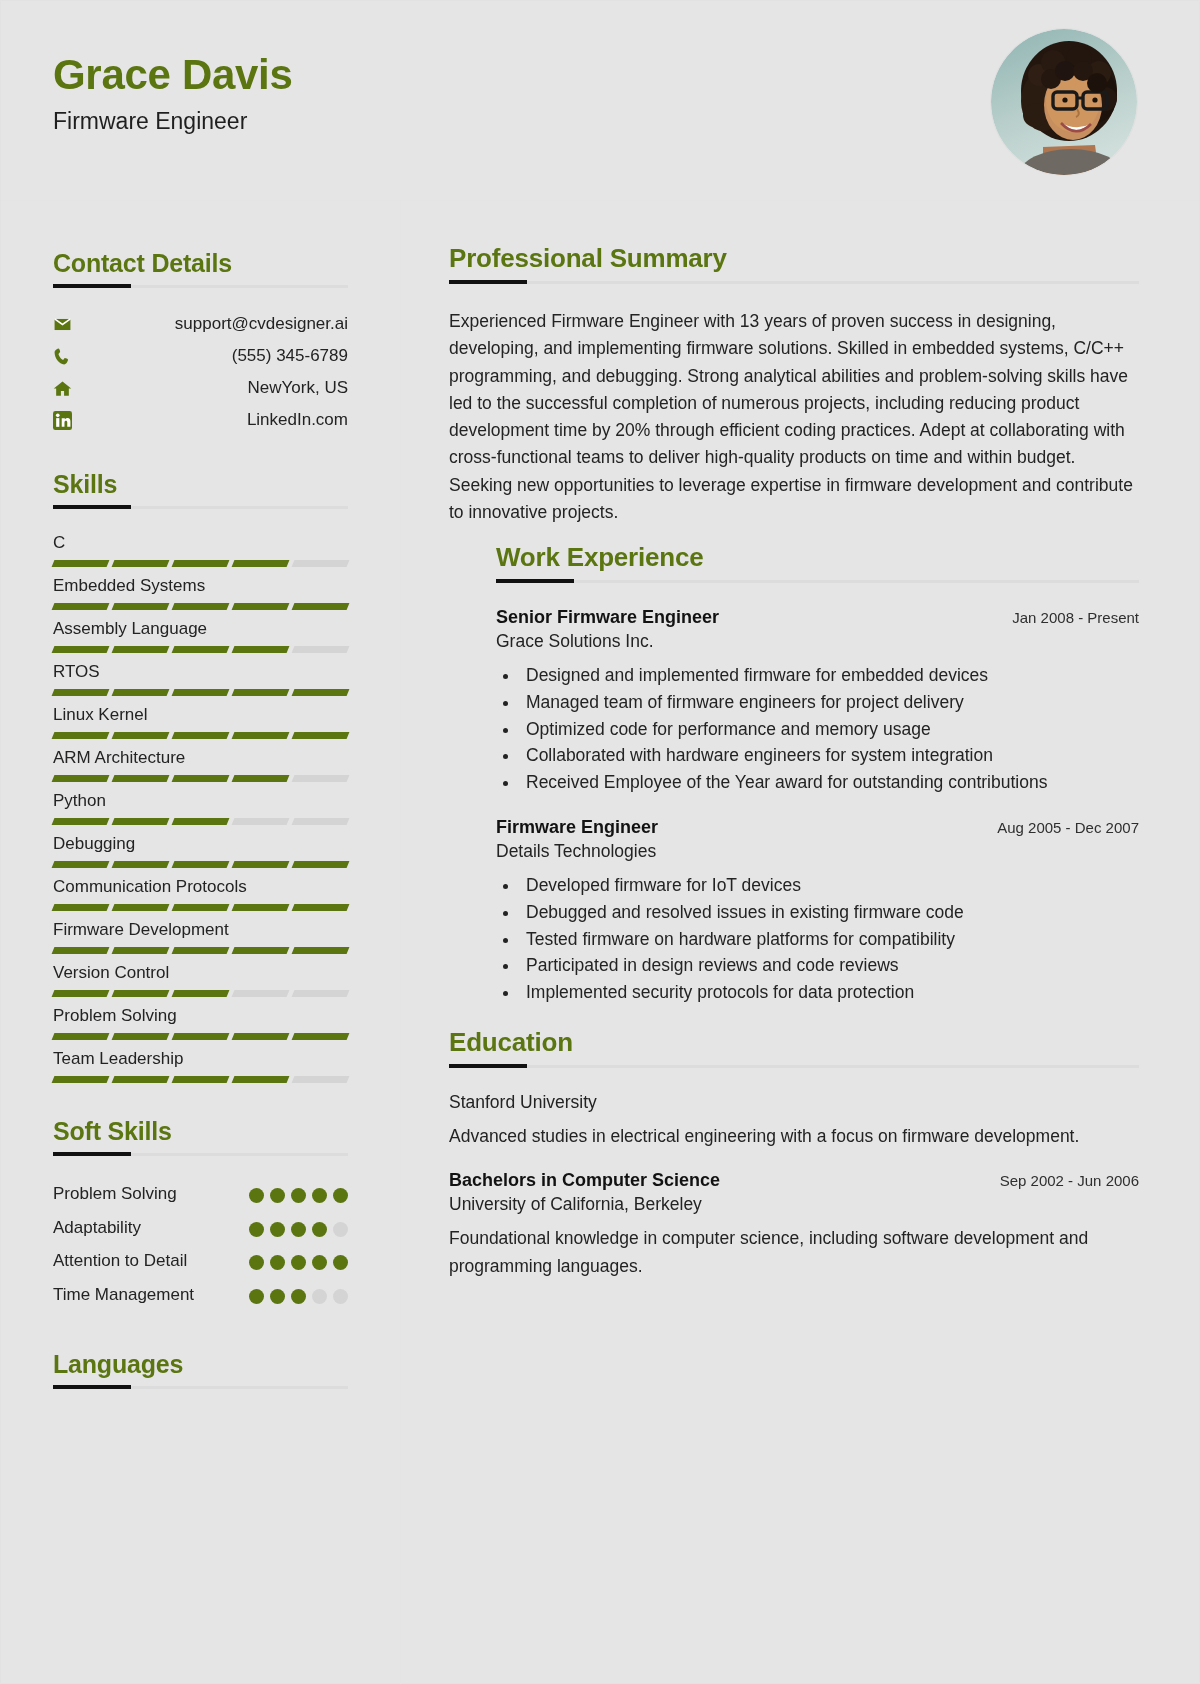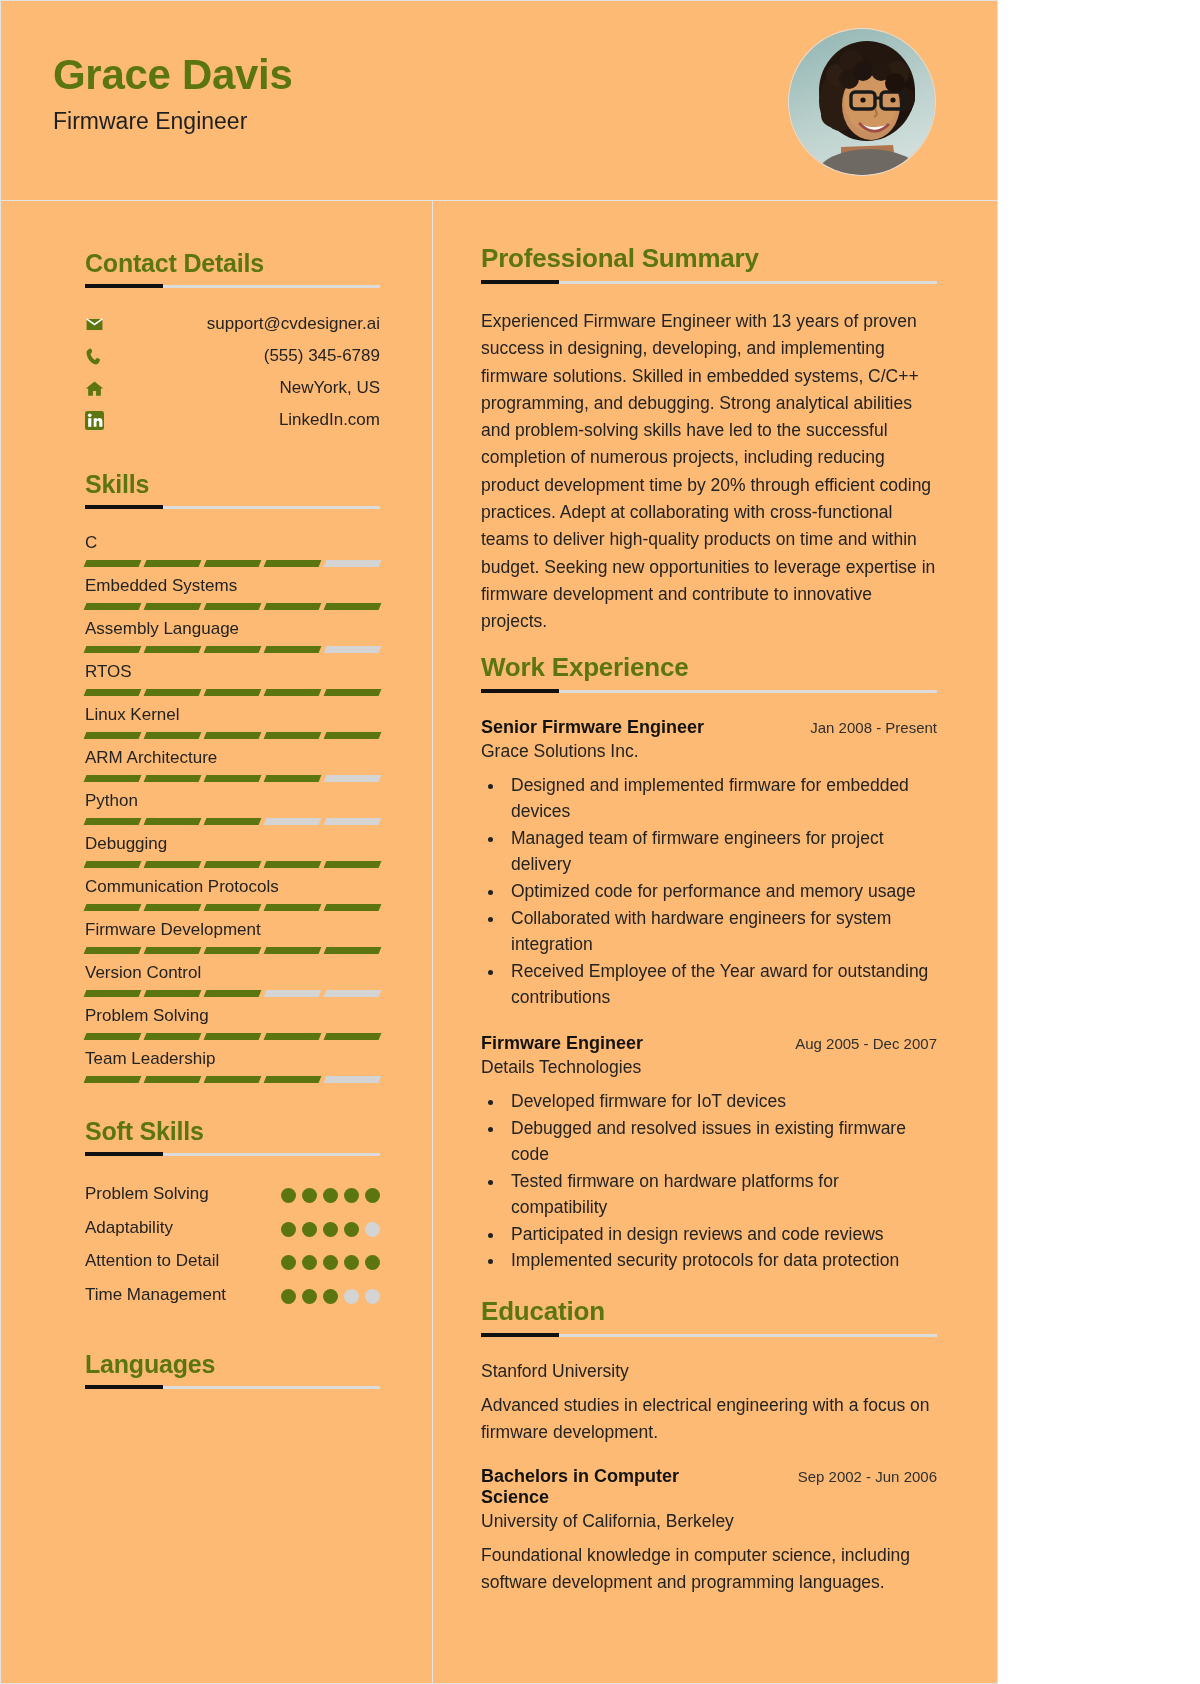--- a/index.html
+++ b/index.html
@@ -6,23 +6,23 @@
   html, body {
     width: 1200px;
     height: 1684px;
     background: #ffffff;
     font-family: "Liberation Sans", sans-serif;
     color: #2b2b2b;
     overflow: hidden;
   }
   .page {
     position: relative;
-    width: 998px;
+    width: 1200px;
     height: 1684px;
-    background: #fdba74;
+    background: #e5e5e5;
     border: 1px solid #e2e2e2;
   }
 
   
   .header {
     position: relative;
     height: 200px;
     padding: 52px 0 0 52px;
     border-bottom: 1px solid #e4e4e4;
   }
@@ -54,21 +54,20 @@
   
   .body {
     display: flex;
     height: 1483px;
   }
   .left {
     width: 400px;
     padding: 48px 52px 0 52px;
     border-right: 1px solid #e4e4e4;
     position: relative;
-    margin-left: 32px;
   }
   .right {
     flex: 1;
     padding: 42px 60px 0 48px;
   }
 
   
   .sec-head {
     font-size: 25px;
     font-weight: bold;
@@ -198,21 +197,21 @@
     color: #232323;
     padding-left: 6px;
   }
   .entry-desc {
     font-size: 17.5px;
     line-height: 1.55;
     color: #232323;
     margin-top: 10px;
   }
   .edu-entry { margin-bottom: 20px; }
-  .sec-block-work { margin-top: 6px; }
+  .sec-block-work { margin-top: 6px; margin-left: 47px; }
   .sec-block-edu { margin-top: 10px; }
 </style>
 </head>
 <body>
 
 <div class="page">
 
   <div class="header">
     <div class="name">Grace Davis</div>
     <div class="role">Firmware Engineer</div>

